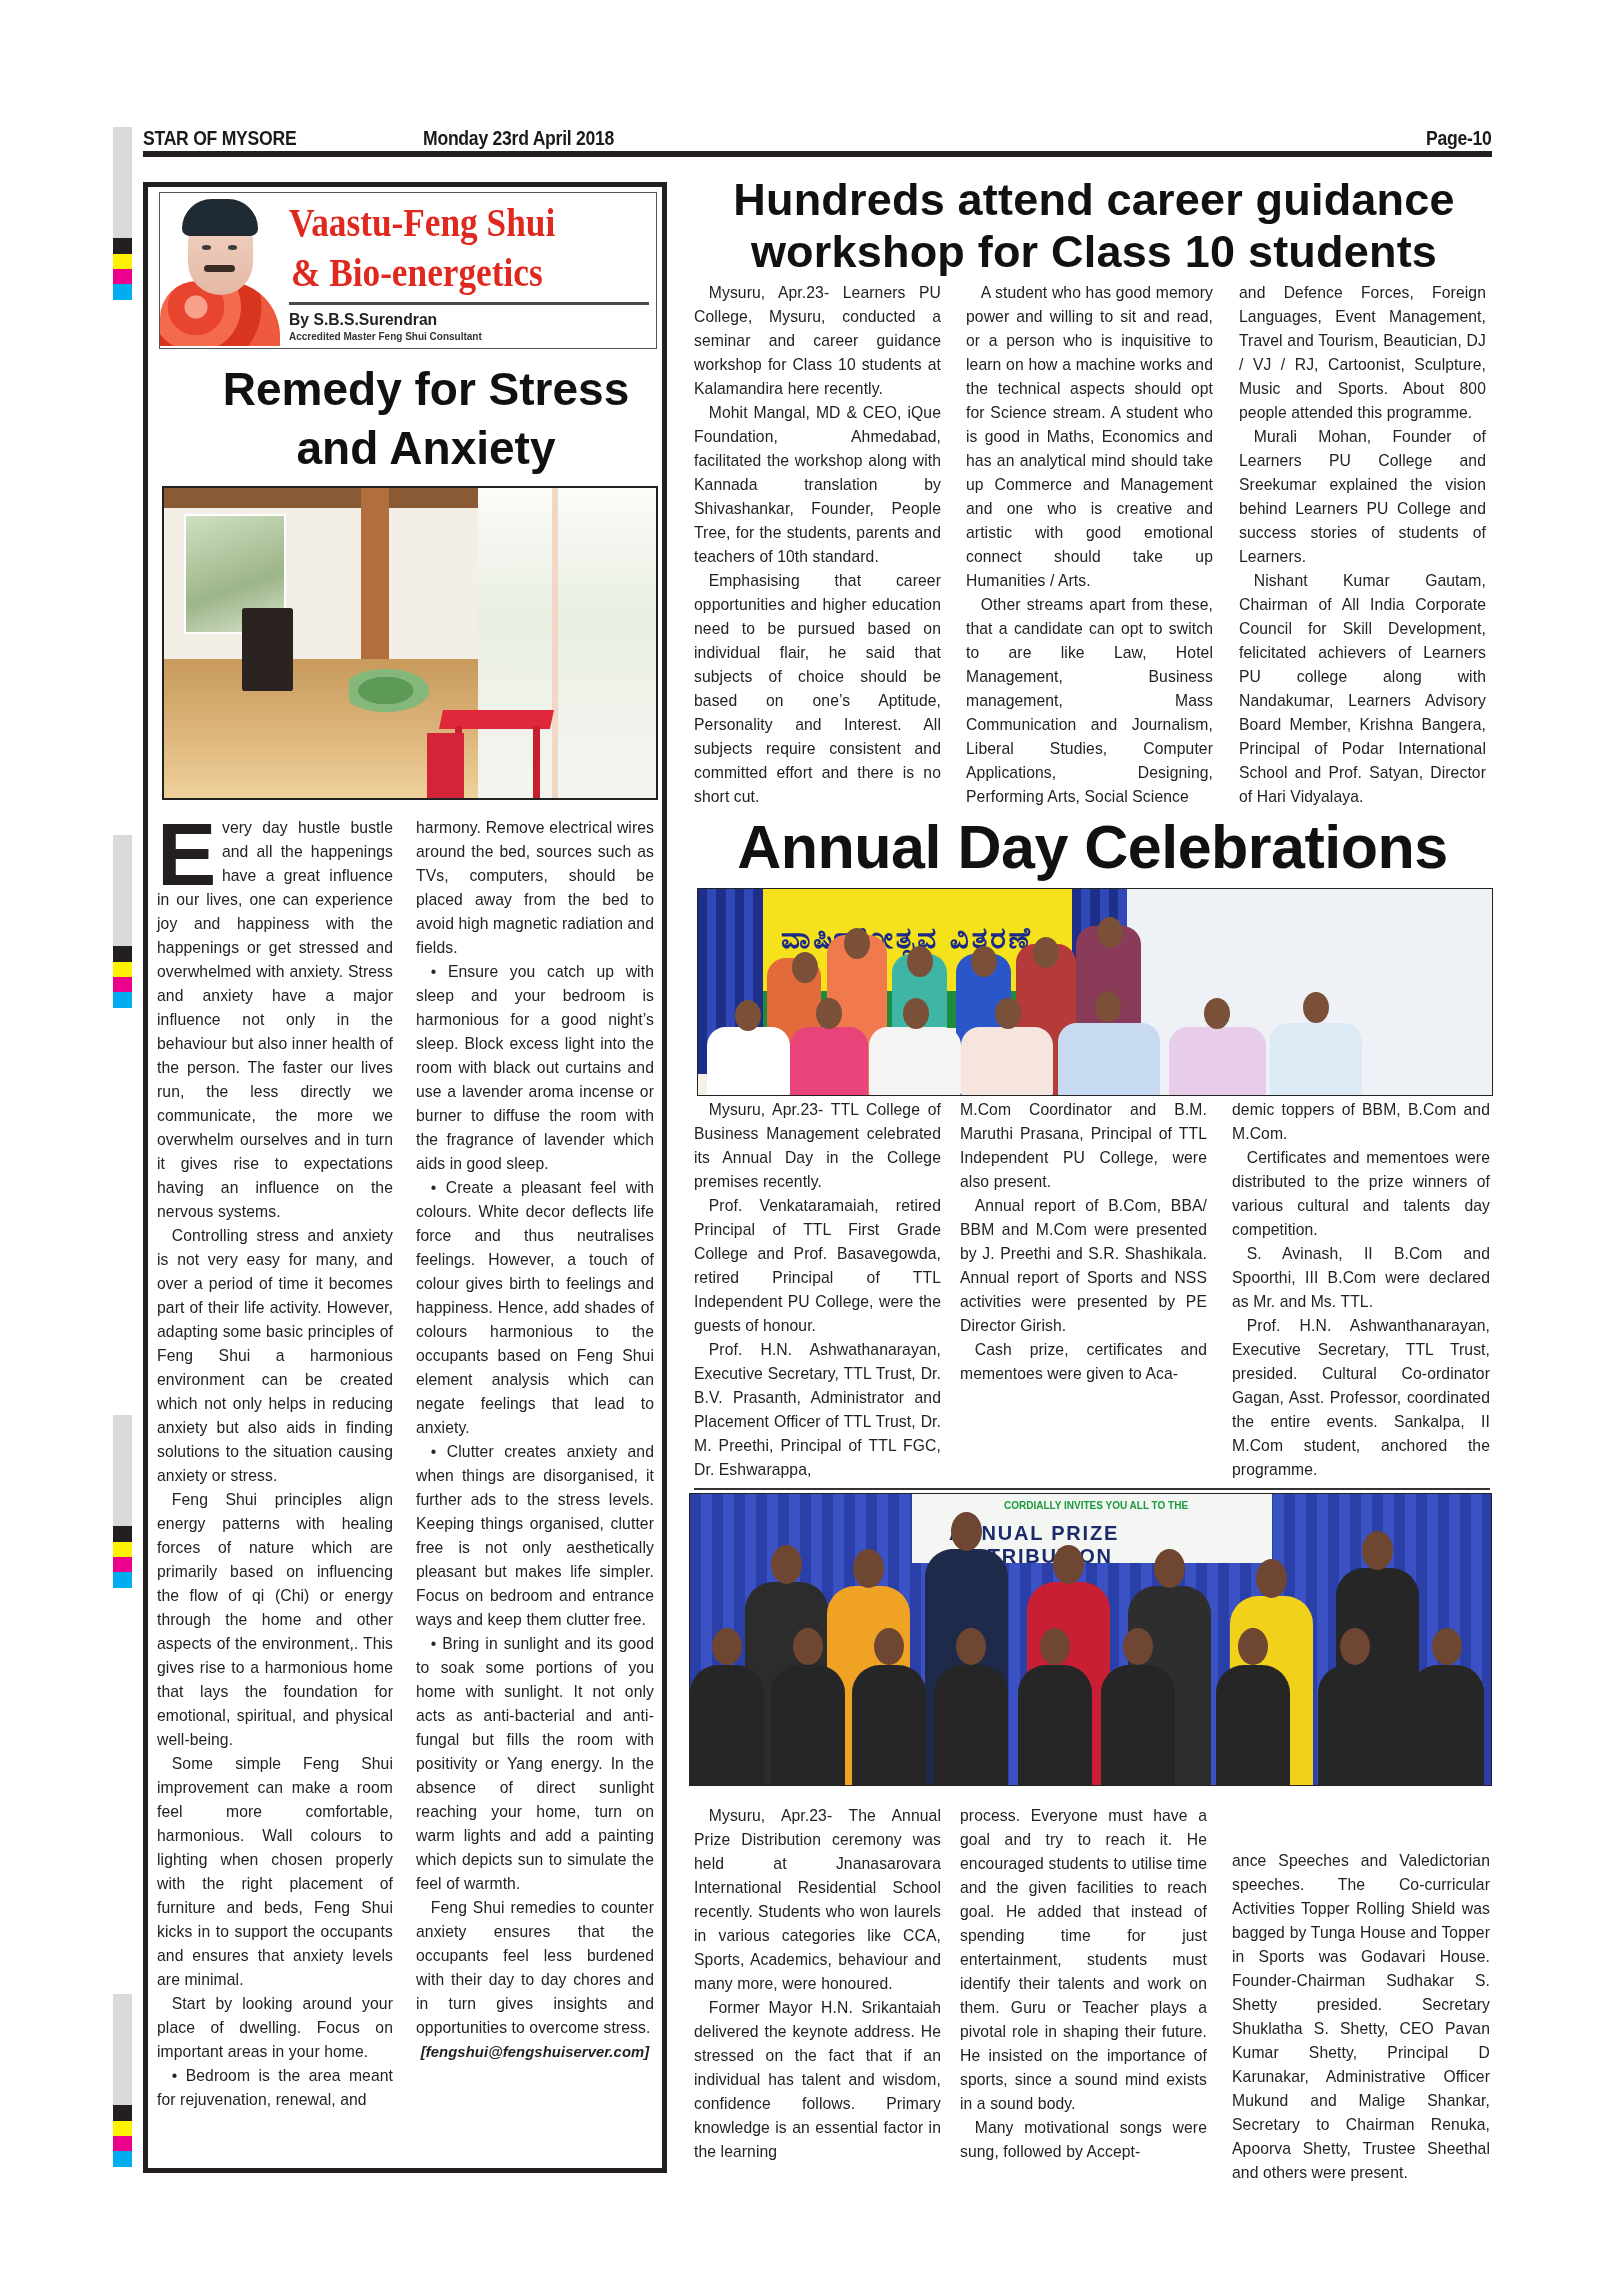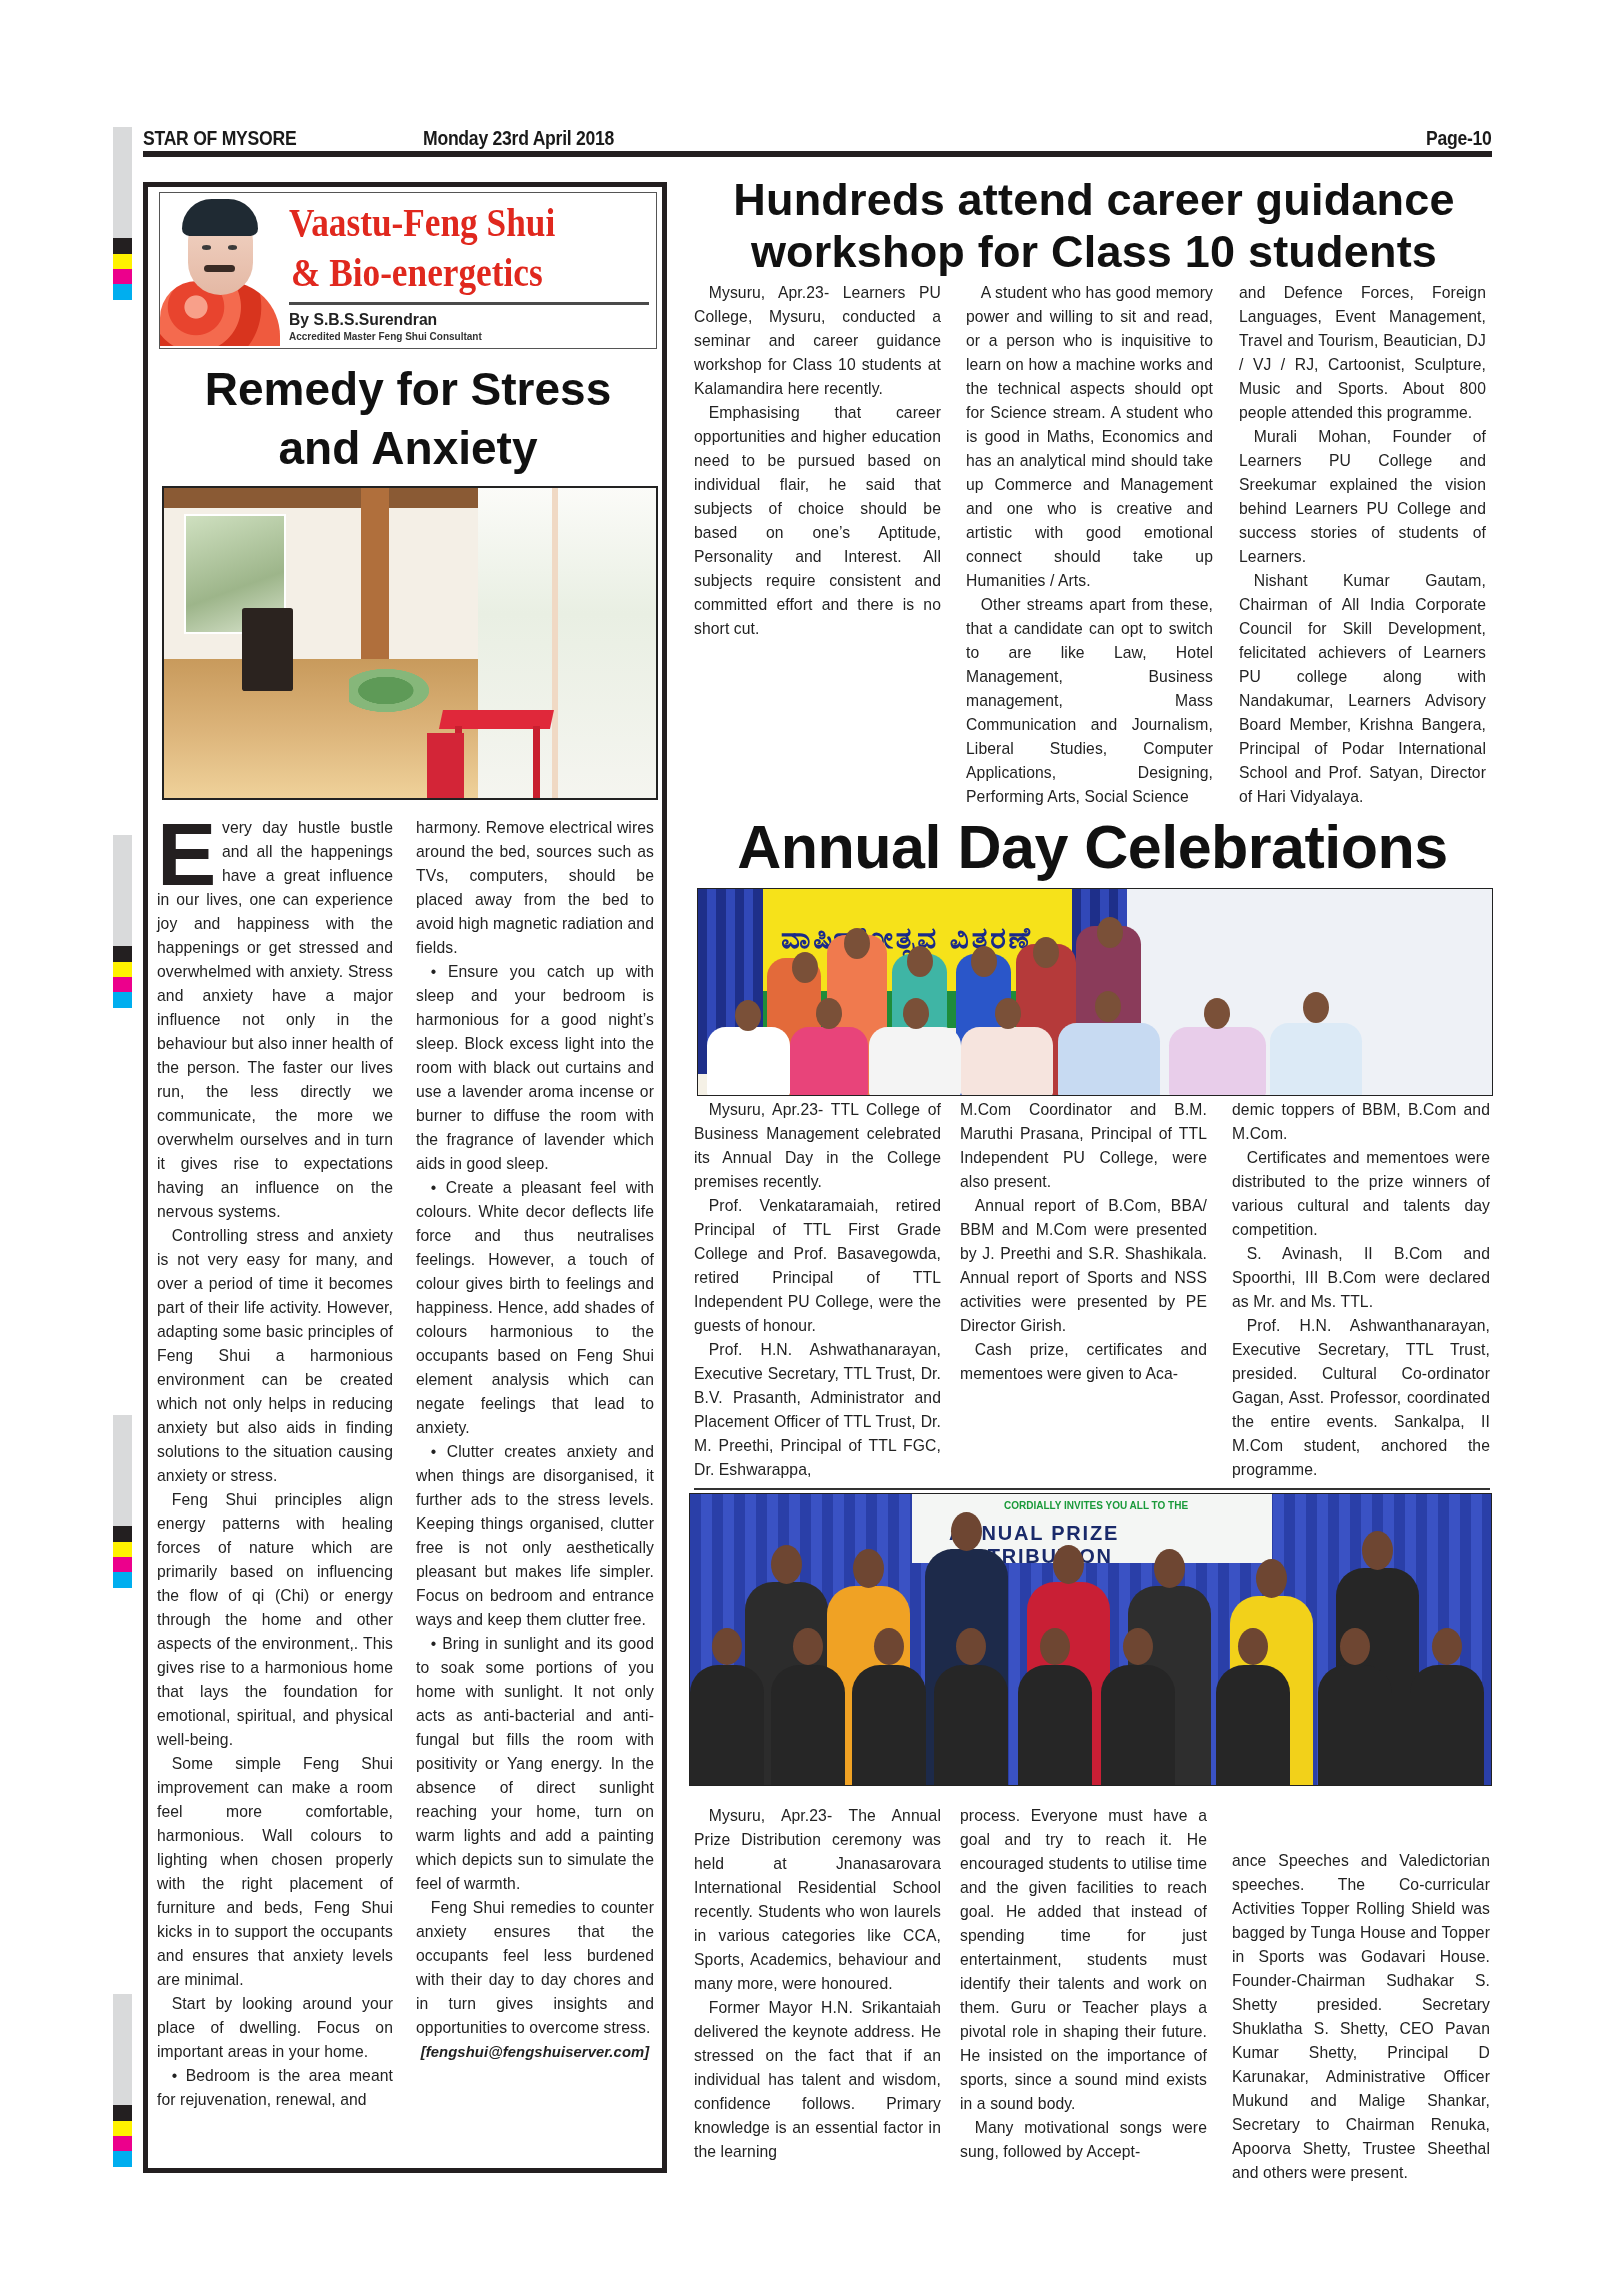--- a/index.html
+++ b/index.html
@@ -31,21 +31,21 @@
   .portrait .mous { position: absolute; left: 44px; top: 72px; width: 31px; height: 7.4px; background: #3a2b25; border-radius: 3.7px; }
   .portrait .eye1, .portrait .eye2 { position: absolute; top: 52px; width: 9.2px; height: 4.6px; background: #3b3b3b; border-radius: 50%; }
   .portrait .eye1 { left: 42px; } .portrait .eye2 { left: 68px; }
   .banner .t1, .banner .t2 { position: absolute; left: 129px; font-family: "Liberation Serif", serif; font-weight: bold; color: #e0281e; font-size: 41px; line-height: 1; white-space: nowrap; transform: scaleX(0.86); transform-origin: left top; }
   .banner .t1 { top: 9.2px; }
   .banner .t2 { top: 59px; left: 131px; }
   .banner .rule { position: absolute; left: 129px; top: 109px; width: 360px; height: 2.8px; background: #4a4a4a; }
   .banner .by { position: absolute; left: 129px; top: 118px; font-weight: bold; font-size: 15.7px; color: #222; }
   .banner .cred { position: absolute; left: 129px; top: 138px; font-weight: bold; font-size: 10px; color: #333; }
 
-  .fs-title { position: absolute; left: 159px; top: 360px; width: 498px; text-align: center; font-weight: bold; font-size: 46px; line-height: 59px; color: #111; }
+  .fs-title { position: absolute; left: 177px; top: 360px; width: 498px; text-align: center; font-weight: bold; font-size: 46px; line-height: 59px; color: #111; }
 
   .room { position: absolute; left: 162px; top: 486px; width: 496px; height: 314px; border: 2.8px solid #222; overflow: hidden; background: #f4efe6; }
   .room .beam { position: absolute; left: 0; top: 0; width: 100%; height: 20px; background: #8a5a34; }
   .room .win1 { position: absolute; left: 20px; top: 26px; width: 102px; height: 120px; background: linear-gradient(160deg, #cfe0c0, #9db58a 60%, #d8e3cc); border: 2.8px solid #fff; }
   .room .pillar { position: absolute; left: 197px; top: 0; width: 28px; height: 185px; background: #b06f3c; }
   .room .win2 { position: absolute; left: 314px; top: 0; width: 182px; height: 314px; background: linear-gradient(180deg, #fbfbf8 0%, #e9efe3 40%, #f5f5f0 100%); }
   .room .win2::before { content: ""; position: absolute; left: 74px; top: 0; width: 5.5px; height: 100%; background: #f0d9c4; }
   .room .floor { position: absolute; left: 0; top: 171px; width: 314px; height: 143px; background: linear-gradient(180deg, #c89a5c, #dcb47a 50%, #f0d39c); }
   .room .chair { position: absolute; left: 78px; top: 120px; width: 51px; height: 83px; background: #2b231f; border-radius: 2.8px; }
   .room .table { position: absolute; left: 277px; top: 222px; width: 111px; height: 18.5px; background: #e0283a; transform: skewX(-12deg); }
@@ -175,20 +175,21 @@
   <p>• Clutter creates anxiety and when things are disorganised, it further ads to the stress levels. Keeping things organised, clutter free is not only aesthetically pleasant but makes life simpler. Focus on bedroom and entrance ways and keep them clutter free.</p>
   <p>• Bring in sunlight and its good to soak some portions of you home with sunlight. It not only acts as anti-bacterial and anti-fungal but fills the room with positivity or Yang energy. In the absence of direct sunlight reaching your home, turn on warm lights and add a painting which depicts sun to simulate the feel of warmth.</p>
   <p>Feng Shui remedies to counter anxiety ensures that the occupants feel less burdened with their day to day chores and in turn gives insights and opportunities to overcome stress.</p>
   <p class="email">[fengshui@fengshuiserver.com]</p>
 </div>
 
 <h2 class="hl1">Hundreds attend career guidance workshop for Class 10 students</h2>
 
 <div class="col" style="left:694px; top:281px; width:247px;">
   <p>Mysuru, Apr.23- Learners PU College, Mysuru, conducted a seminar and career guidance workshop for Class 10 students at Kalamandira here recently.</p>
+  <p>Mohit Mangal, MD &amp; CEO, iQue Foundation, Ahmedabad, facilitated the workshop along with Kannada translation by Shivashankar, Founder, People Tree, for the students, parents and teachers of 10th standard.</p>
   <p>Emphasising that career opportunities and higher education need to be pursued based on individual flair, he said that subjects of choice should be based on one’s Aptitude, Personality and Interest. All subjects require consistent and committed effort and there is no short cut.</p>
 </div>
 <div class="col" style="left:966px; top:281px; width:247px;">
   <p>A student who has good memory power and willing to sit and read, or a person who is inquisitive to learn on how a machine works and the technical aspects should opt for Science stream. A student who is good in Maths, Economics and has an analytical mind should take up Commerce and Management and one who is creative and artistic with good emotional connect should take up Humanities / Arts.</p>
   <p>Other streams apart from these, that a candidate can opt to switch to are like Law, Hotel Management, Business management, Mass Communication and Journalism, Liberal Studies, Computer Applications, Designing, Performing Arts, Social Science</p>
 </div>
 <div class="col" style="left:1239px; top:281px; width:247px;">
   <p class="noind">and Defence Forces, Foreign Languages, Event Management, Travel and Tourism, Beautician, DJ / VJ / RJ, Cartoonist, Sculpture, Music and Sports.  About 800 people attended this programme.</p>
   <p>Murali Mohan, Founder of Learners PU College and Sreekumar explained the vision behind Learners PU College and success stories of students of Learners.</p>
   <p>Nishant Kumar Gautam, Chairman of All India Corporate Council for Skill Development, felicitated achievers of Learners PU college along with Nandakumar, Learners Advisory Board Member, Krishna Bangera, Principal of Podar International School and Prof. Satyan, Director of Hari Vidyalaya.</p>

